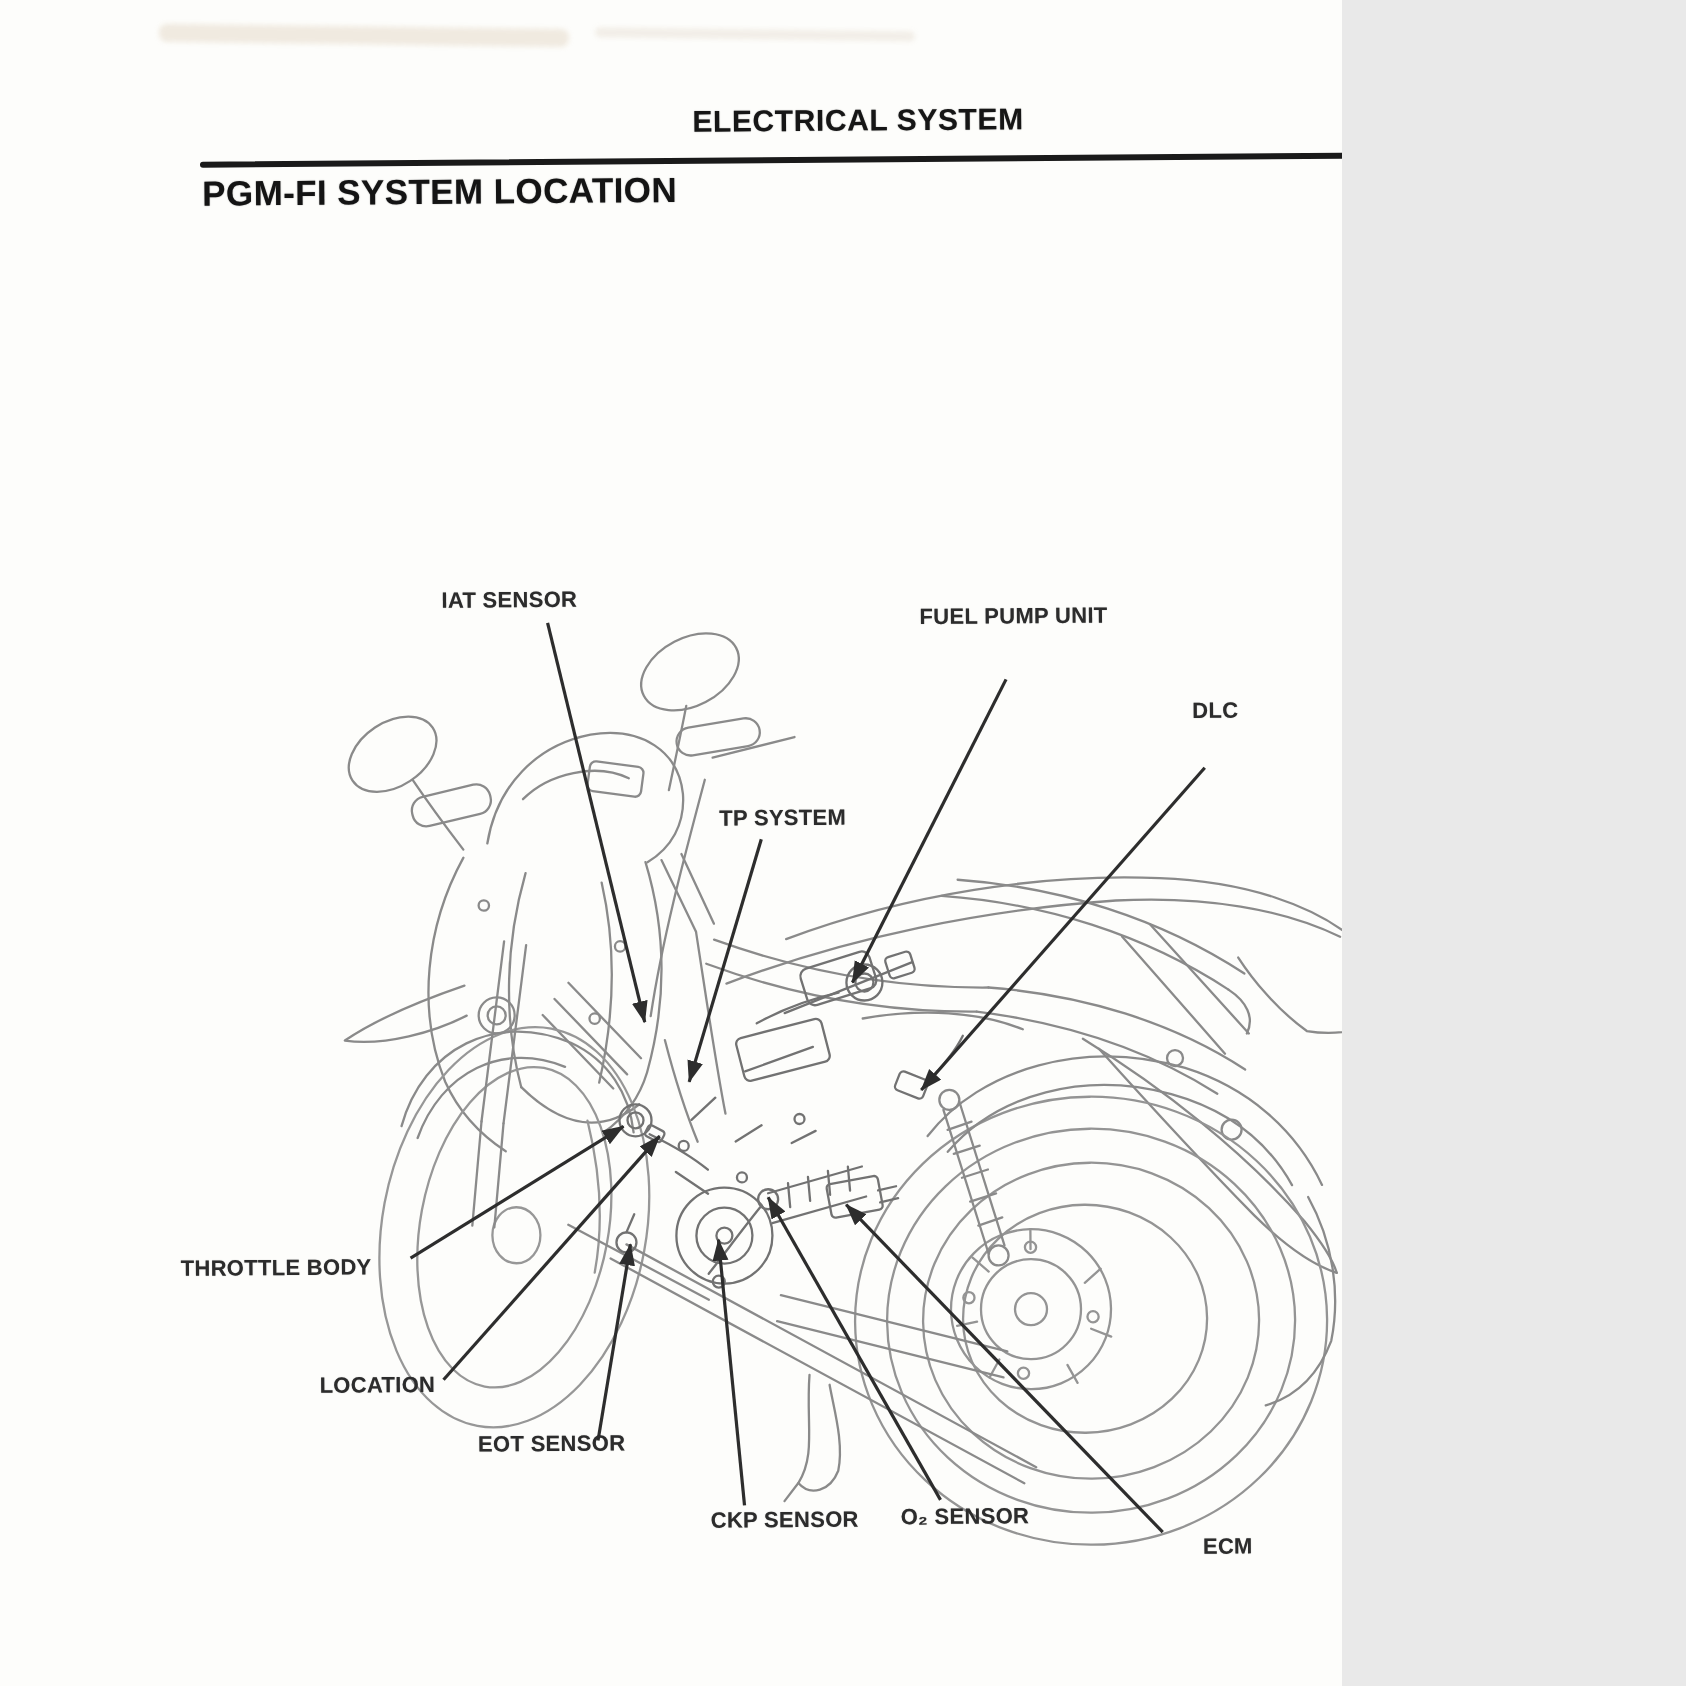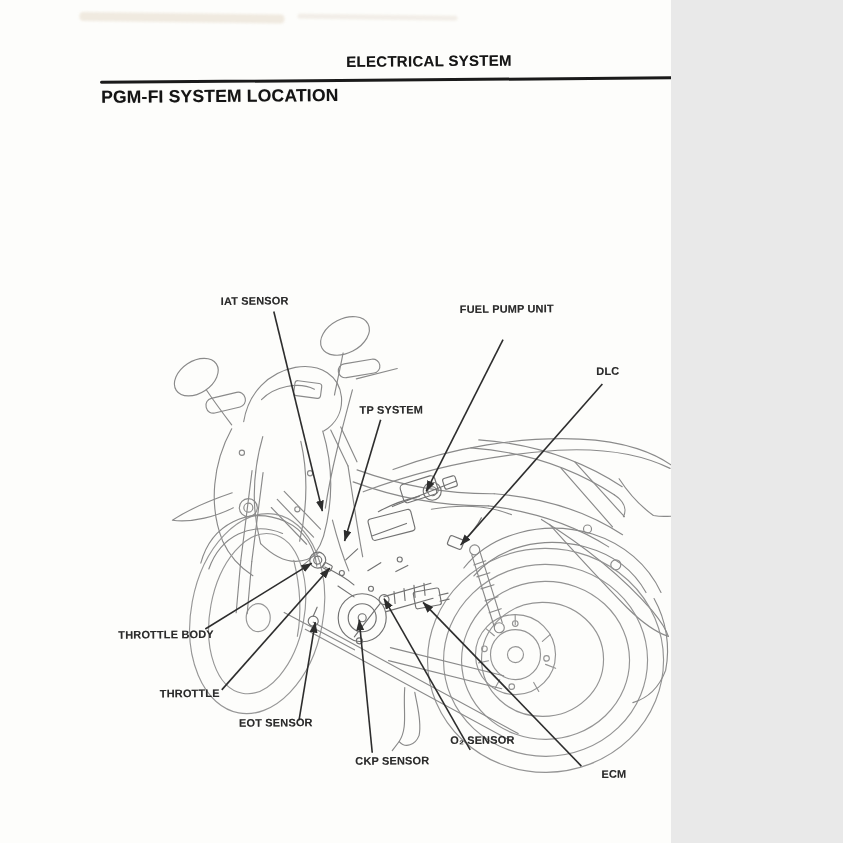--- a/index.html
+++ b/index.html
@@ -219,23 +219,23 @@
         <line x1="219" y1="689" x2="328" y2="568" marker-end="url(#arrow)"></line>
         <line x1="296" y1="720" x2="313" y2="622" marker-end="url(#arrow)"></line>
         <line x1="369" y1="753" x2="357" y2="620" marker-end="url(#arrow)"></line>
         <line x1="467" y1="751" x2="382" y2="599" marker-end="url(#arrow)"></line>
         <line x1="578" y1="768" x2="421" y2="603" marker-end="url(#arrow)"></line>
       </g>
     </svg>
 
     <div class="dlabel" style="left:221px;top:294px">IAT SENSOR</div>
     <div class="dlabel" style="left:460px;top:304px">FUEL PUMP UNIT</div>
-    <div class="dlabel" style="left:596px;top:367px">DLC</div>
+    <div class="dlabel" style="left:596px;top:352px">DLC</div>
     <div class="dlabel" style="left:359px;top:404px">TP SYSTEM</div>
-    <div class="dlabel" style="left:116px;top:627px">THROTTLE BODY</div>
-    <div class="dlabel" style="left:157px;top:686px">THROTTLE</div>
+    <div class="dlabel" style="left:88px;top:627px">THROTTLE BODY</div>
+    <div class="dlabel" style="left:157px;top:686px">LOCATION</div>
     <div class="dlabel" style="left:236px;top:716px">EOT SENSOR</div>
     <div class="dlabel" style="left:352px;top:755px">CKP SENSOR</div>
-    <div class="dlabel" style="left:447px;top:735px">O₂ SENSOR</div>
+    <div class="dlabel" style="left:447px;top:754px">O₂ SENSOR</div>
     <div class="dlabel" style="left:598px;top:770px">ECM</div>
 
   </div>
 </div>
 
 </body></html>

